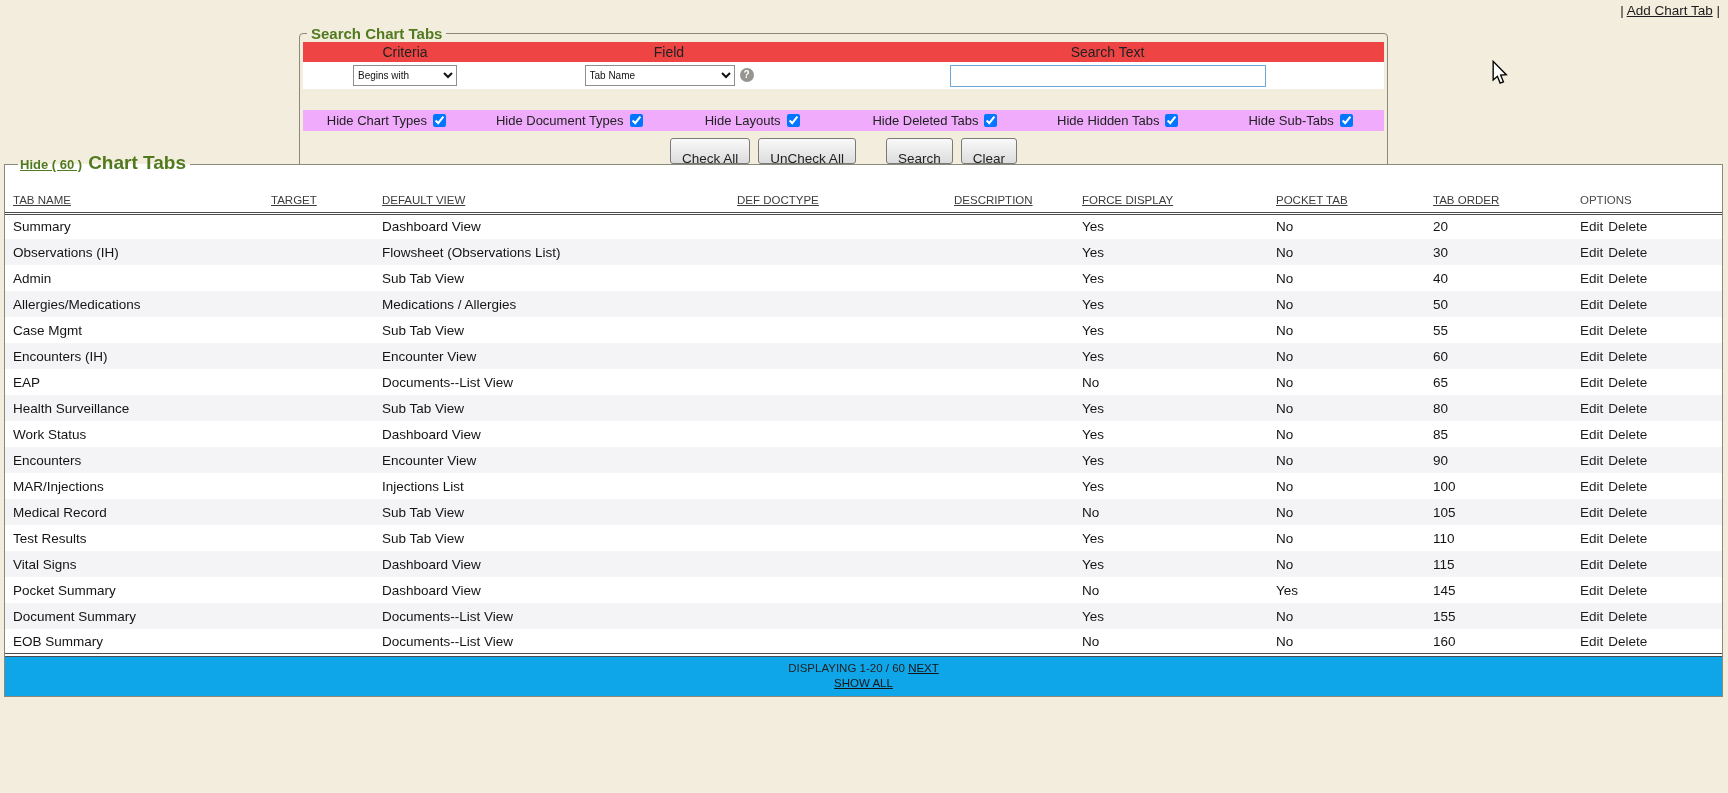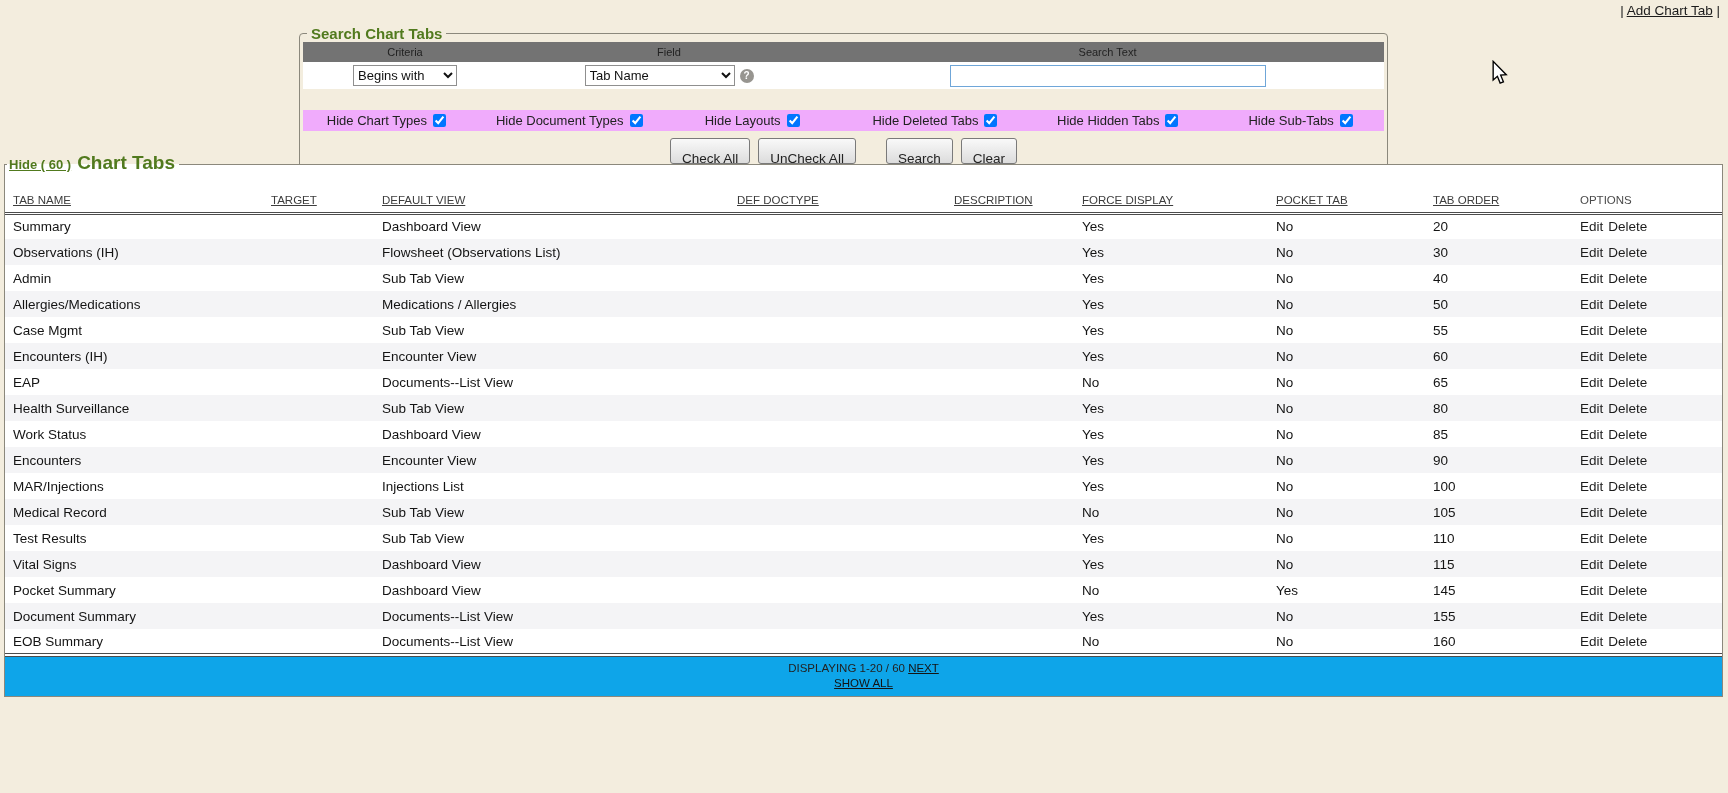--- a/index.html
+++ b/index.html
@@ -24,26 +24,26 @@
   .search-fs {
     position:absolute; left:299px; top:25px; width:1089px;
     border-radius:4px; background:transparent; padding:0 3px 5px 3px;
   }
   .search-fs legend {
     margin-left:4px; padding:0 4px;
     font-size:15px; font-weight:bold; color:#517a1e;
   }
   .search-tbl { width:100%; border-collapse:collapse; table-layout:fixed; }
   .search-tbl .hd td {
-    background:#737373; height:20px; font-size:11px; text-align:center; color:#222;
+    background:#ef4444; height:20px; font-size:14px; text-align:center; color:#222;
   }
   .search-tbl .inp td { background:#ffffff; height:27px; text-align:center; vertical-align:middle; }
   .col-criteria { width:204px; } .col-field { width:324px; } .col-stext { width:auto; }
   select {
-    font-family:"Liberation Sans", sans-serif; font-size:13px;
+    font-family:"Liberation Sans", sans-serif; font-size:10px;
     height:21px; border:1px solid #8f8f8f; background:#fff; color:#111;
   }
   .sel-criteria { width:104px; }
   .sel-field { width:150px; }
   .help-ico {
     display:inline-block; width:14px; height:14px; line-height:14px;
     border-radius:50%; background:#979590; color:#fff; font-size:10px; font-weight:bold;
     text-align:center; vertical-align:middle; margin-left:5px;
   }
   .stext-input {
@@ -69,21 +69,21 @@
     height:23px; padding:12px 11px; margin:0 4px; cursor:pointer;
   }
   .btn-gap-l { margin-left:26px; }
 
   
   .grid-fs {
     position:absolute; left:4px; top:152px; width:1719px;
     background:#ffffff; border:1px solid #8b887c; padding:0;
   }
   .grid-fs legend {
-    margin-left:2px; padding:0 4px 0 2px; background:transparent;
+    margin-left:13px; padding:0 4px 0 2px; background:transparent;
     font-size:19px; font-weight:bold; color:#517a1e; line-height:22px;
   }
   .grid-fs legend a.hide-link { font-size:13px; font-weight:bold; color:#517a1e; margin-right:6px; }
   .grid-tbl { width:100%; border-collapse:collapse; margin-top:13px; table-layout:fixed; }
   .grid-tbl th {
     height:24px; text-align:left; padding:0 0 0 8px;
     font-size:11.5px; font-weight:normal; color:#3d3d3d;
     border-bottom:3px double #4c4c4c; white-space:nowrap;
   }
   .grid-tbl th a.sort-link { color:#3d3d3d; }

